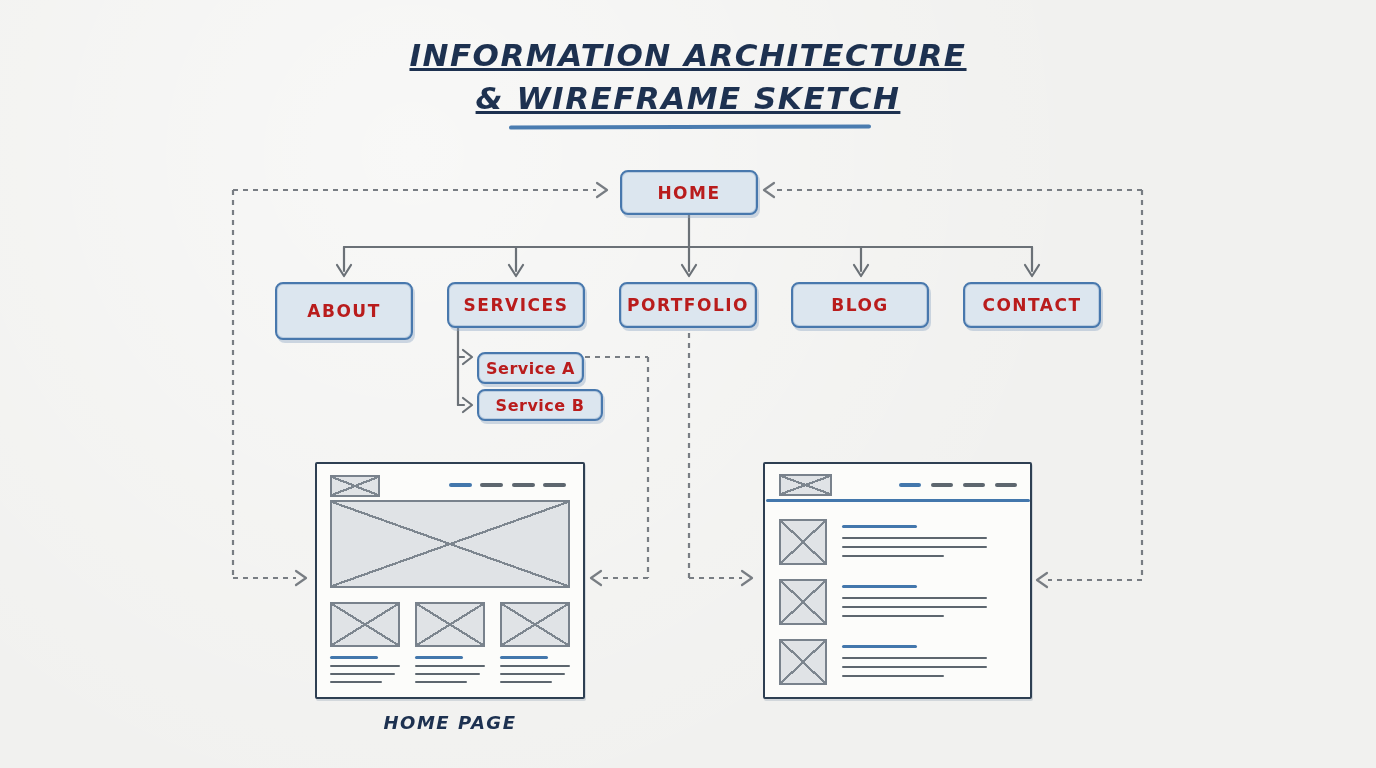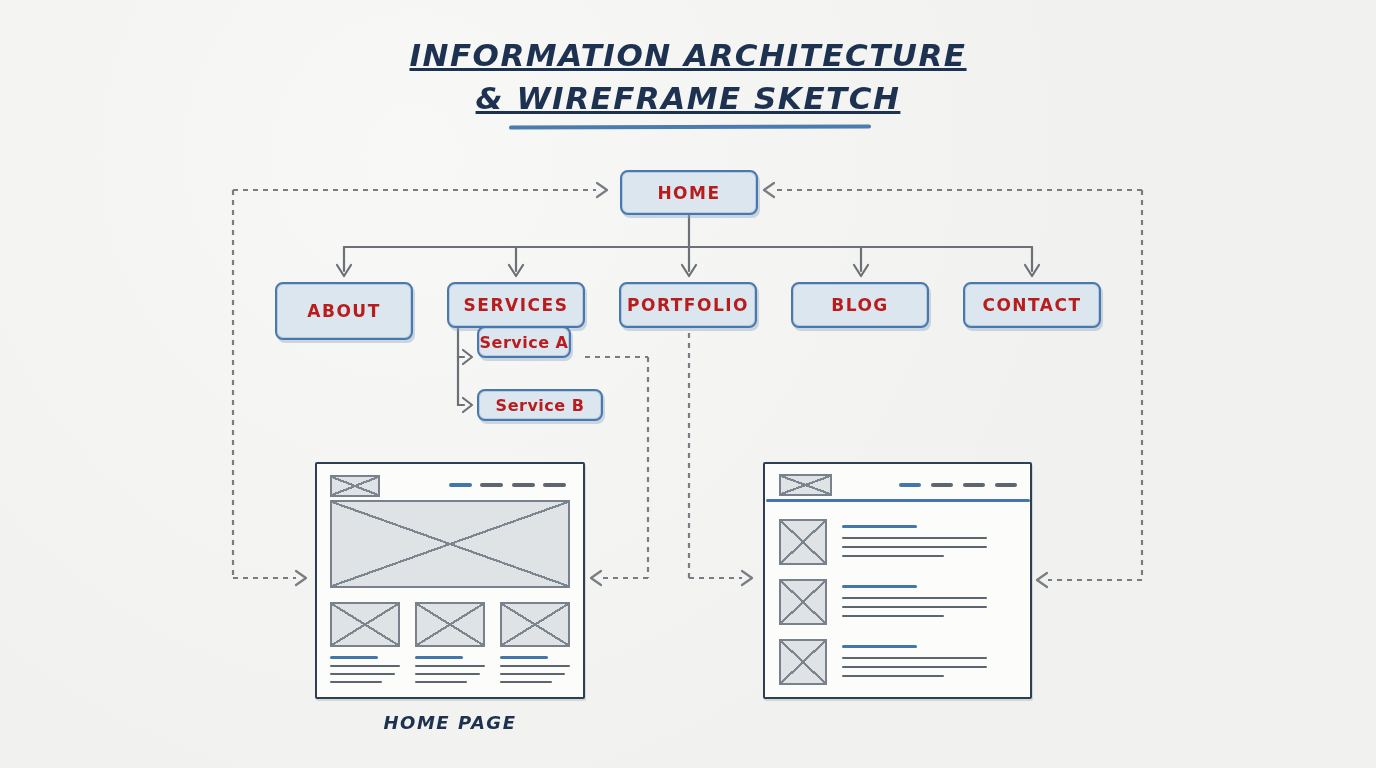--- a/index.html
+++ b/index.html
@@ -113,21 +113,21 @@
   <div class="node" style="left:619px; top:282px; width:138px; height:46px;">
     <span>PORTFOLIO</span>
   </div>
   <div class="node" style="left:791px; top:282px; width:138px; height:46px;">
     <span>BLOG</span>
   </div>
   <div class="node" style="left:963px; top:282px; width:138px; height:46px;">
     <span>CONTACT</span>
   </div>
 
-  <div class="node sub" style="left:477px; top:326px; width:94px; height:32px;">
+  <div class="node sub" style="left:477px; top:352px; width:107px; height:32px;">
     <span>Service A</span>
   </div>
   <div class="node sub" style="left:477px; top:389px; width:126px; height:32px;text-align:center;">
     <span>Service B</span>
   </div>
 
   <div class="wireframe" style="left:315px; top:462px; width:270px; height:237px;">
     <div class="xbox" style="left:13px; top:11px; width:50px; height:22px;"></div>
     <div class="bar blue" style="left:132px; top:19px; width:23px; height:3.5px;"></div>
     <div class="bar gray" style="left:163px; top:19px; width:23px; height:3.5px;"></div>

